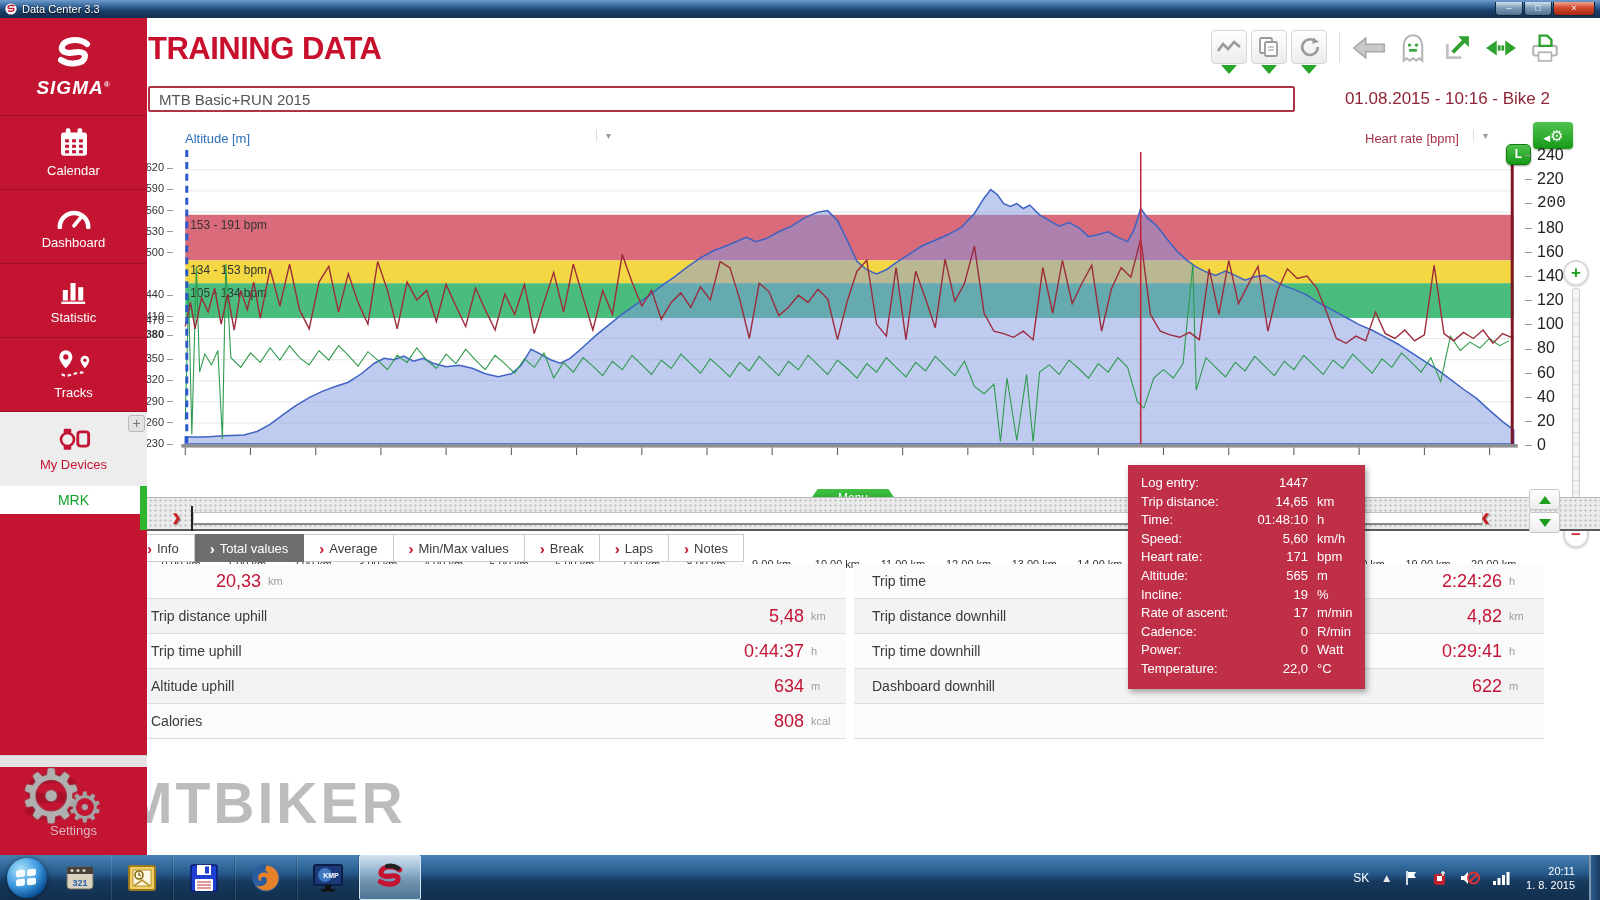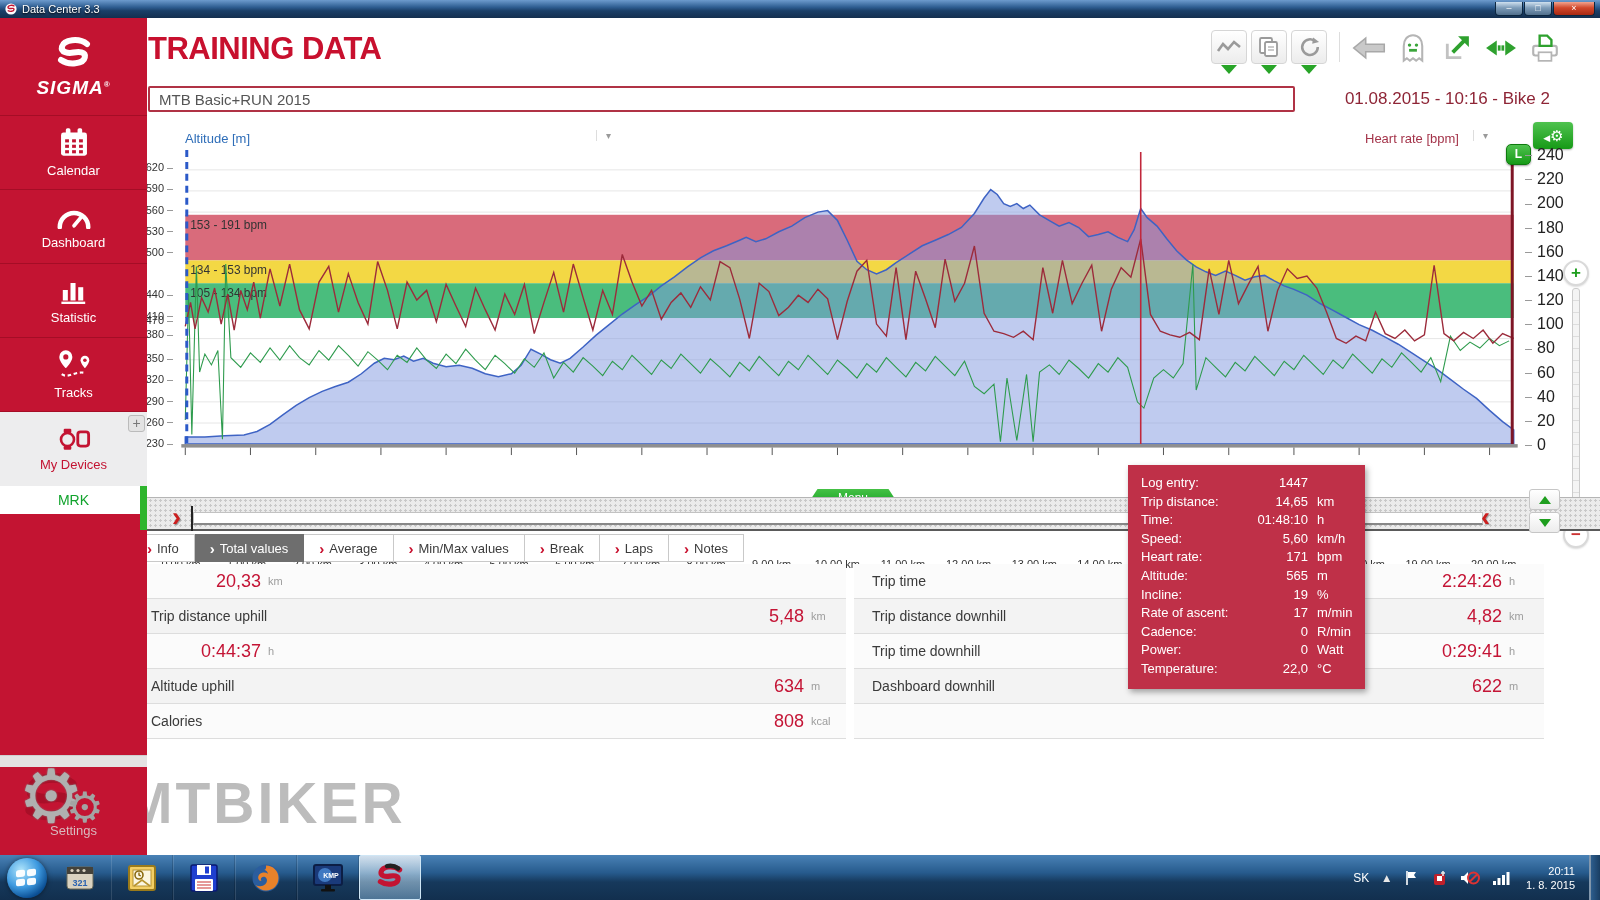--- a/index.html
+++ b/index.html
@@ -388,40 +388,40 @@
       <div id="vzoom-plus">+</div>
       <div id="vzoom-track"></div>
       <div id="vzoom-handle"></div>
       <div id="vzoom-arrow"></div>
       <div id="vzoom-minus">−</div>
     <div class="ytick-l" style="left: 14px; top: 319px;">230</div>
         <div class="ytick-l" style="left: 14px; top: 297.8px;">260</div>
         <div class="ytick-l" style="left: 14px; top: 276.5px;">290</div>
         <div class="ytick-l" style="left: 14px; top: 255.3px;">320</div>
         <div class="ytick-l" style="left: 14px; top: 234.1px;">350</div>
-        <div class="ytick-l" style="left: 14px; top: 210px;">380</div>
+        <div class="ytick-l" style="left: 14px; top: 210px; font-weight: bold;">380</div>
         <div class="ytick-l" style="left: 14px; top: 191.6px;">410</div>
         <div class="ytick-l" style="left: 14px; top: 170.4px;">440</div>
         <div class="ytick-l" style="left: 14px; top: 149.2px; margin-top: 47px;">470</div>
         <div class="ytick-l" style="left: 14px; top: 127.9px;">500</div>
         <div class="ytick-l" style="left: 14px; top: 106.7px;">530</div>
         <div class="ytick-l" style="left: 14px; top: 85.5px;">560</div>
         <div class="ytick-l" style="left: 14px; top: 64.2px;">590</div>
         <div class="ytick-l" style="left: 14px; top: 43px;">620</div>
         <div class="ytick-r" style="top: 318px;">0</div>
         <div class="ytick-r" style="top: 293.8px;">20</div>
         <div class="ytick-r" style="top: 269.7px;">40</div>
         <div class="ytick-r" style="top: 245.5px;">60</div>
         <div class="ytick-r" style="top: 221.3px;">80</div>
         <div class="ytick-r" style="top: 197.2px;">100</div>
         <div class="ytick-r" style="top: 173px;">120</div>
         <div class="ytick-r" style="top: 148.8px;">140</div>
         <div class="ytick-r" style="top: 124.7px;">160</div>
         <div class="ytick-r" style="top: 100.5px;">180</div>
-        <div class="ytick-r" style="top: 76.3px;">200</div>
+        <div class="ytick-r" style="top: 76.3px; font-family: Liberation Mono, monospace;">200</div>
         <div class="ytick-r" style="top: 52.2px;">220</div>
         <div class="ytick-r" style="top: 28px;">240</div>
         <div class="xtick" style="left: 21px;">0,00 km</div>
         <div class="xtick" style="left: 86.6px;">1,00 km</div>
         <div class="xtick" style="left: 152.3px;">2,00 km</div>
         <div class="xtick" style="left: 217.9px;">3,00 km</div>
         <div class="xtick" style="left: 283.5px;">4,00 km</div>
         <div class="xtick" style="left: 349.2px;">5,00 km</div>
         <div class="xtick" style="left: 414.8px;">6,00 km</div>
         <div class="xtick" style="left: 480.5px;">7,00 km</div>
@@ -489,20 +489,21 @@
         <div class="trow">
           <span class="t-value">20,33</span>
           <span class="t-unit">km</span>
         </div>
         <div class="trow">
           <span class="t-label">Trip distance uphill</span>
           <span class="t-value">5,48</span>
           <span class="t-unit">km</span>
         </div>
         <div class="trow">
+          <span class="t-label">Trip time uphill</span>
           <span class="t-value">0:44:37</span>
           <span class="t-unit">h</span>
         </div>
         <div class="trow">
           <span class="t-label">Altitude uphill</span>
           <span class="t-value">634</span>
           <span class="t-unit">m</span>
         </div>
         <div class="trow">
           <span class="t-label">Calories</span>

